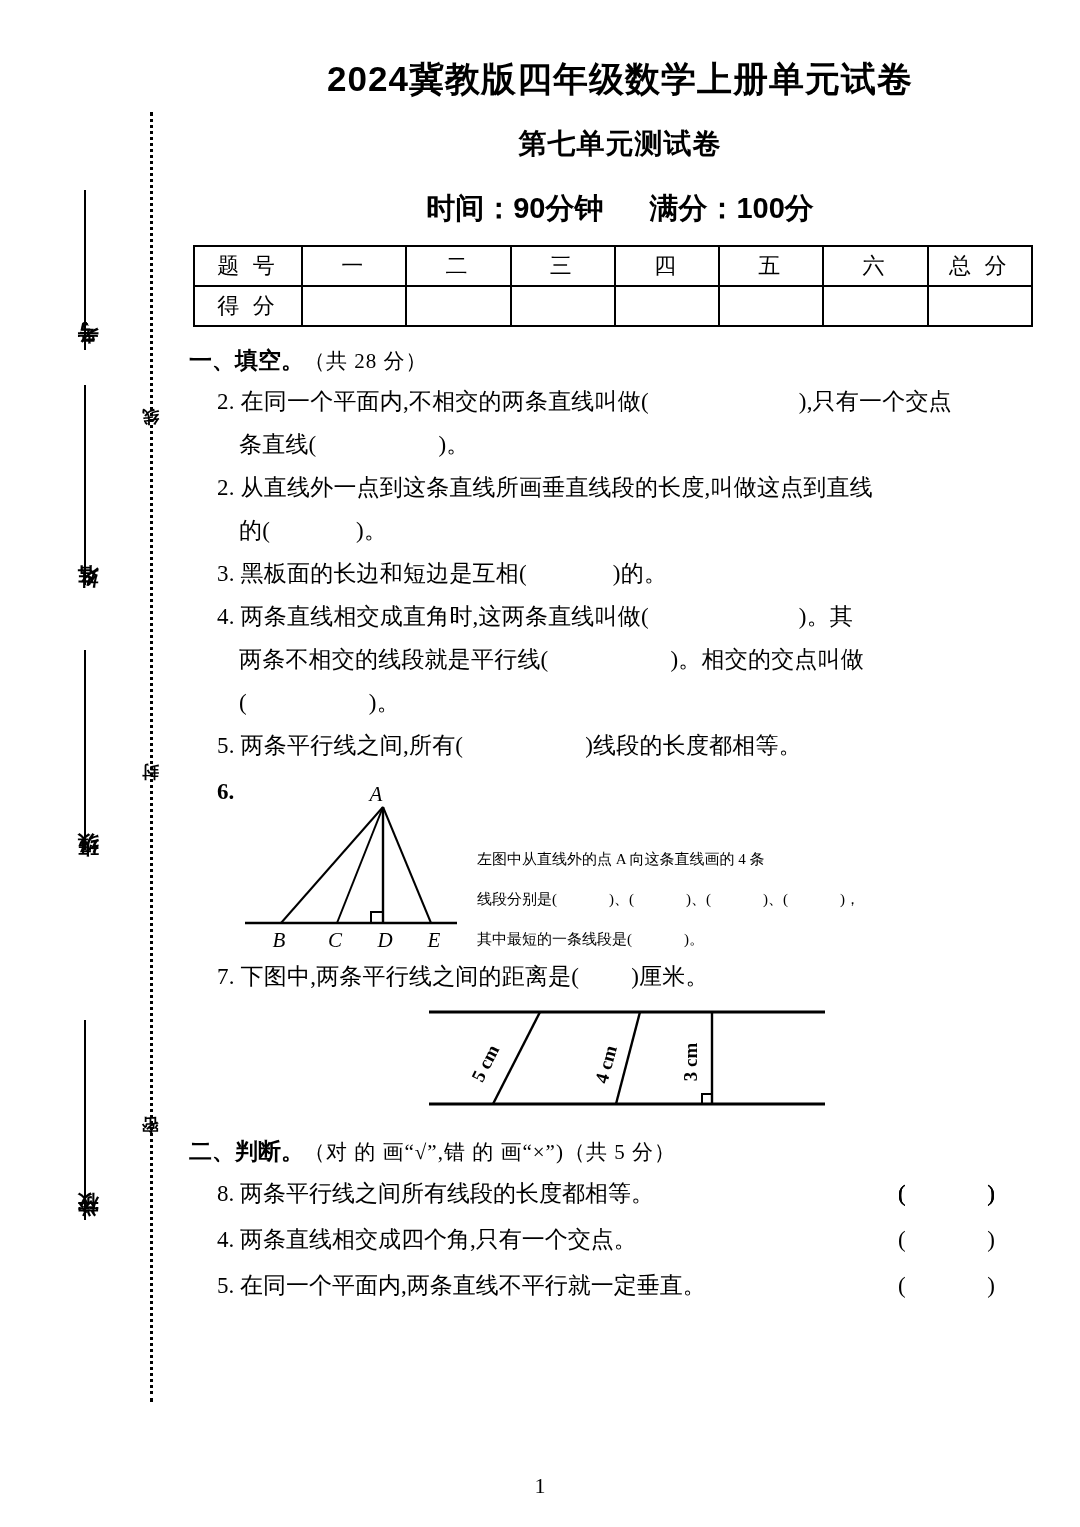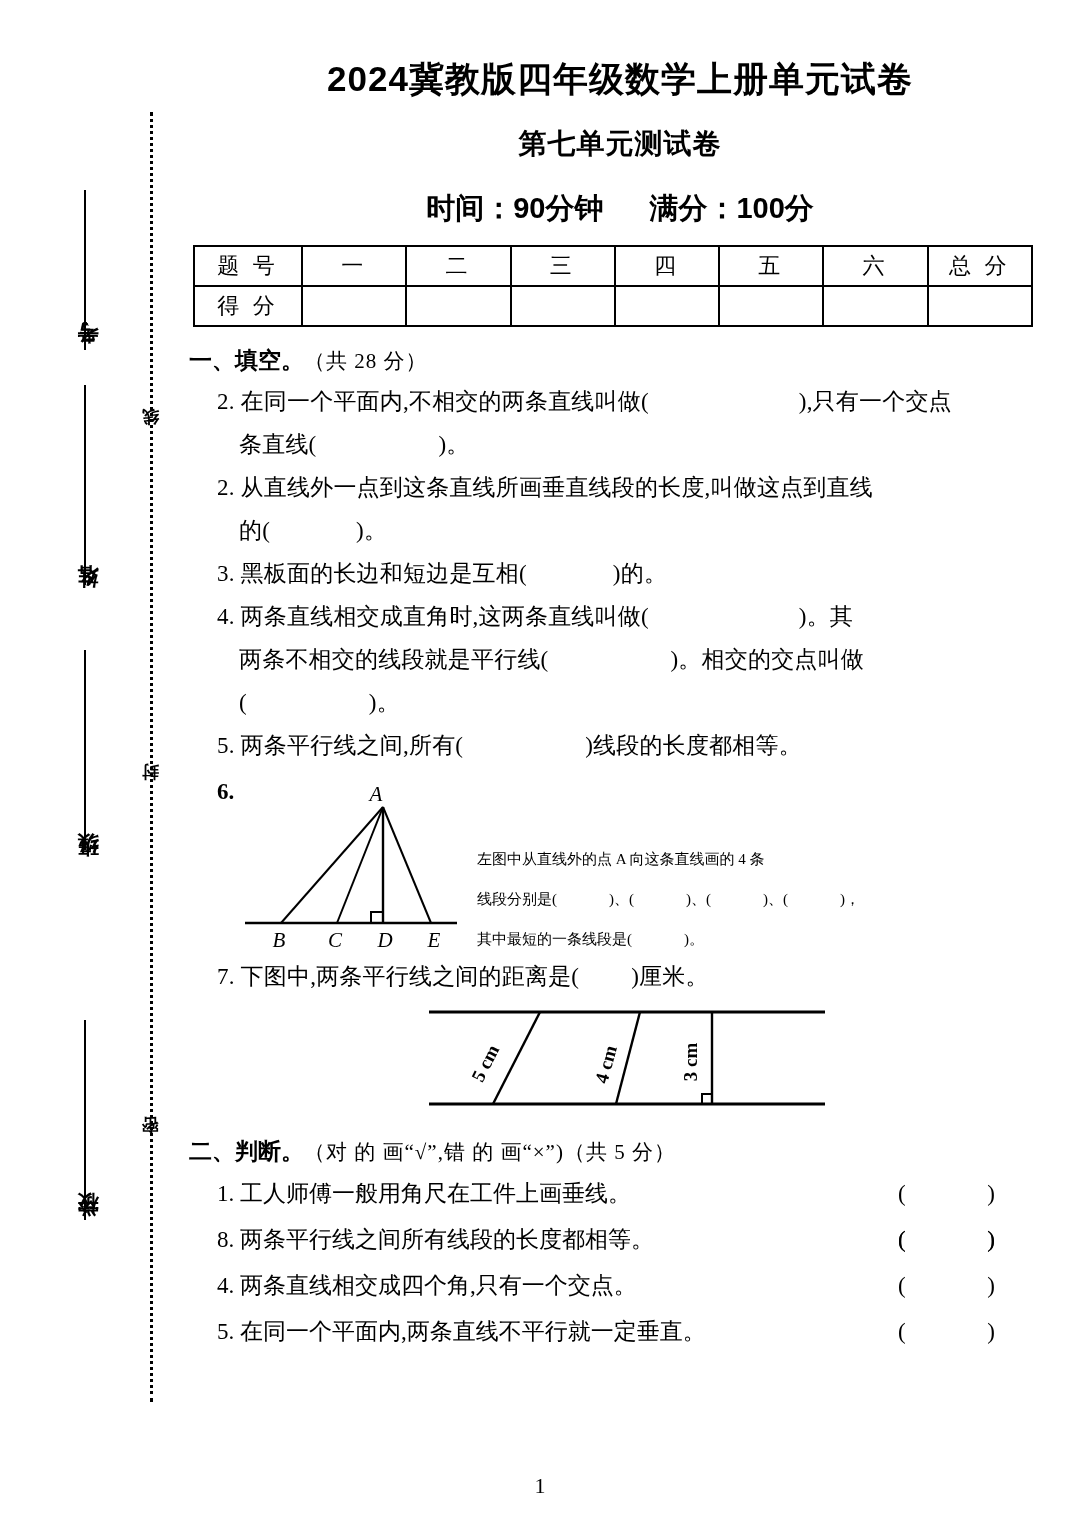--- a/index.html
+++ b/index.html
@@ -282,21 +282,20 @@
     <text x="187" y="62" font-size="19" font-weight="bold" text-anchor="middle" transform="rotate(-75 187 62)">4 cm</text>
     <text x="272" y="58" font-size="19" font-weight="bold" text-anchor="middle" transform="rotate(-90 272 58)">3 cm</text>
   </svg>
 
   
   <div class="sec-head">
     <span>二、判断。</span><span class="note">（对 的 画“√”,错 的 画“×”)（共 5 分）</span>
   </div>
 
   <div class="jrow">
-    <span>1. 工人师傅一般用角尺在工件上画垂线。</span>
     <span class="paren">( )</span>
   </div>
   <div class="jrow">
     <span class="paren">( )</span>
   </div>
   <div class="jrow">
     <span>8. 两条平行线之间所有线段的长度都相等。</span>
     <span class="paren">( )</span>
   </div>
   <div class="jrow">

